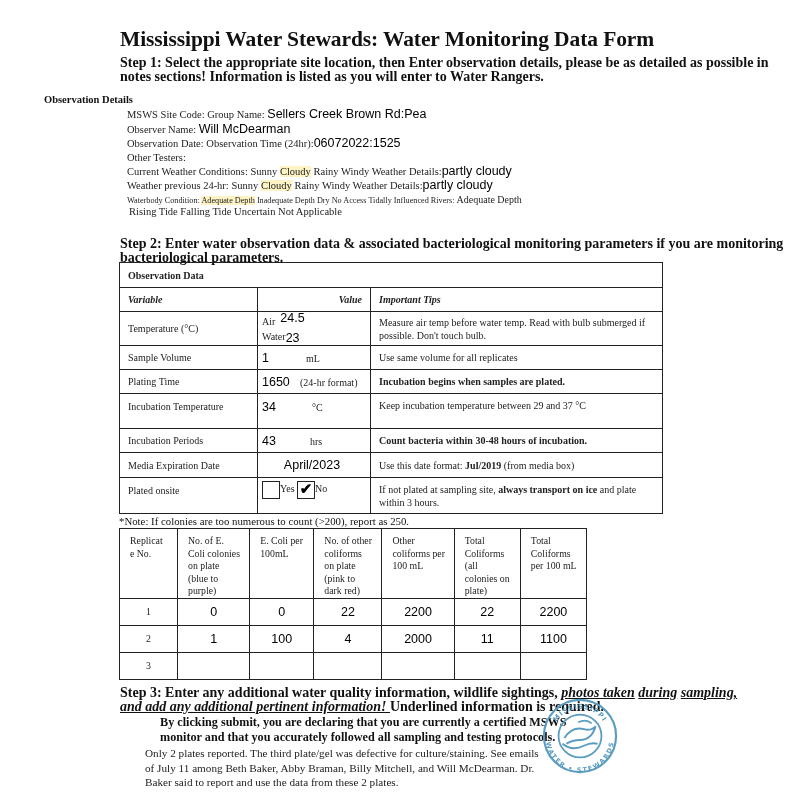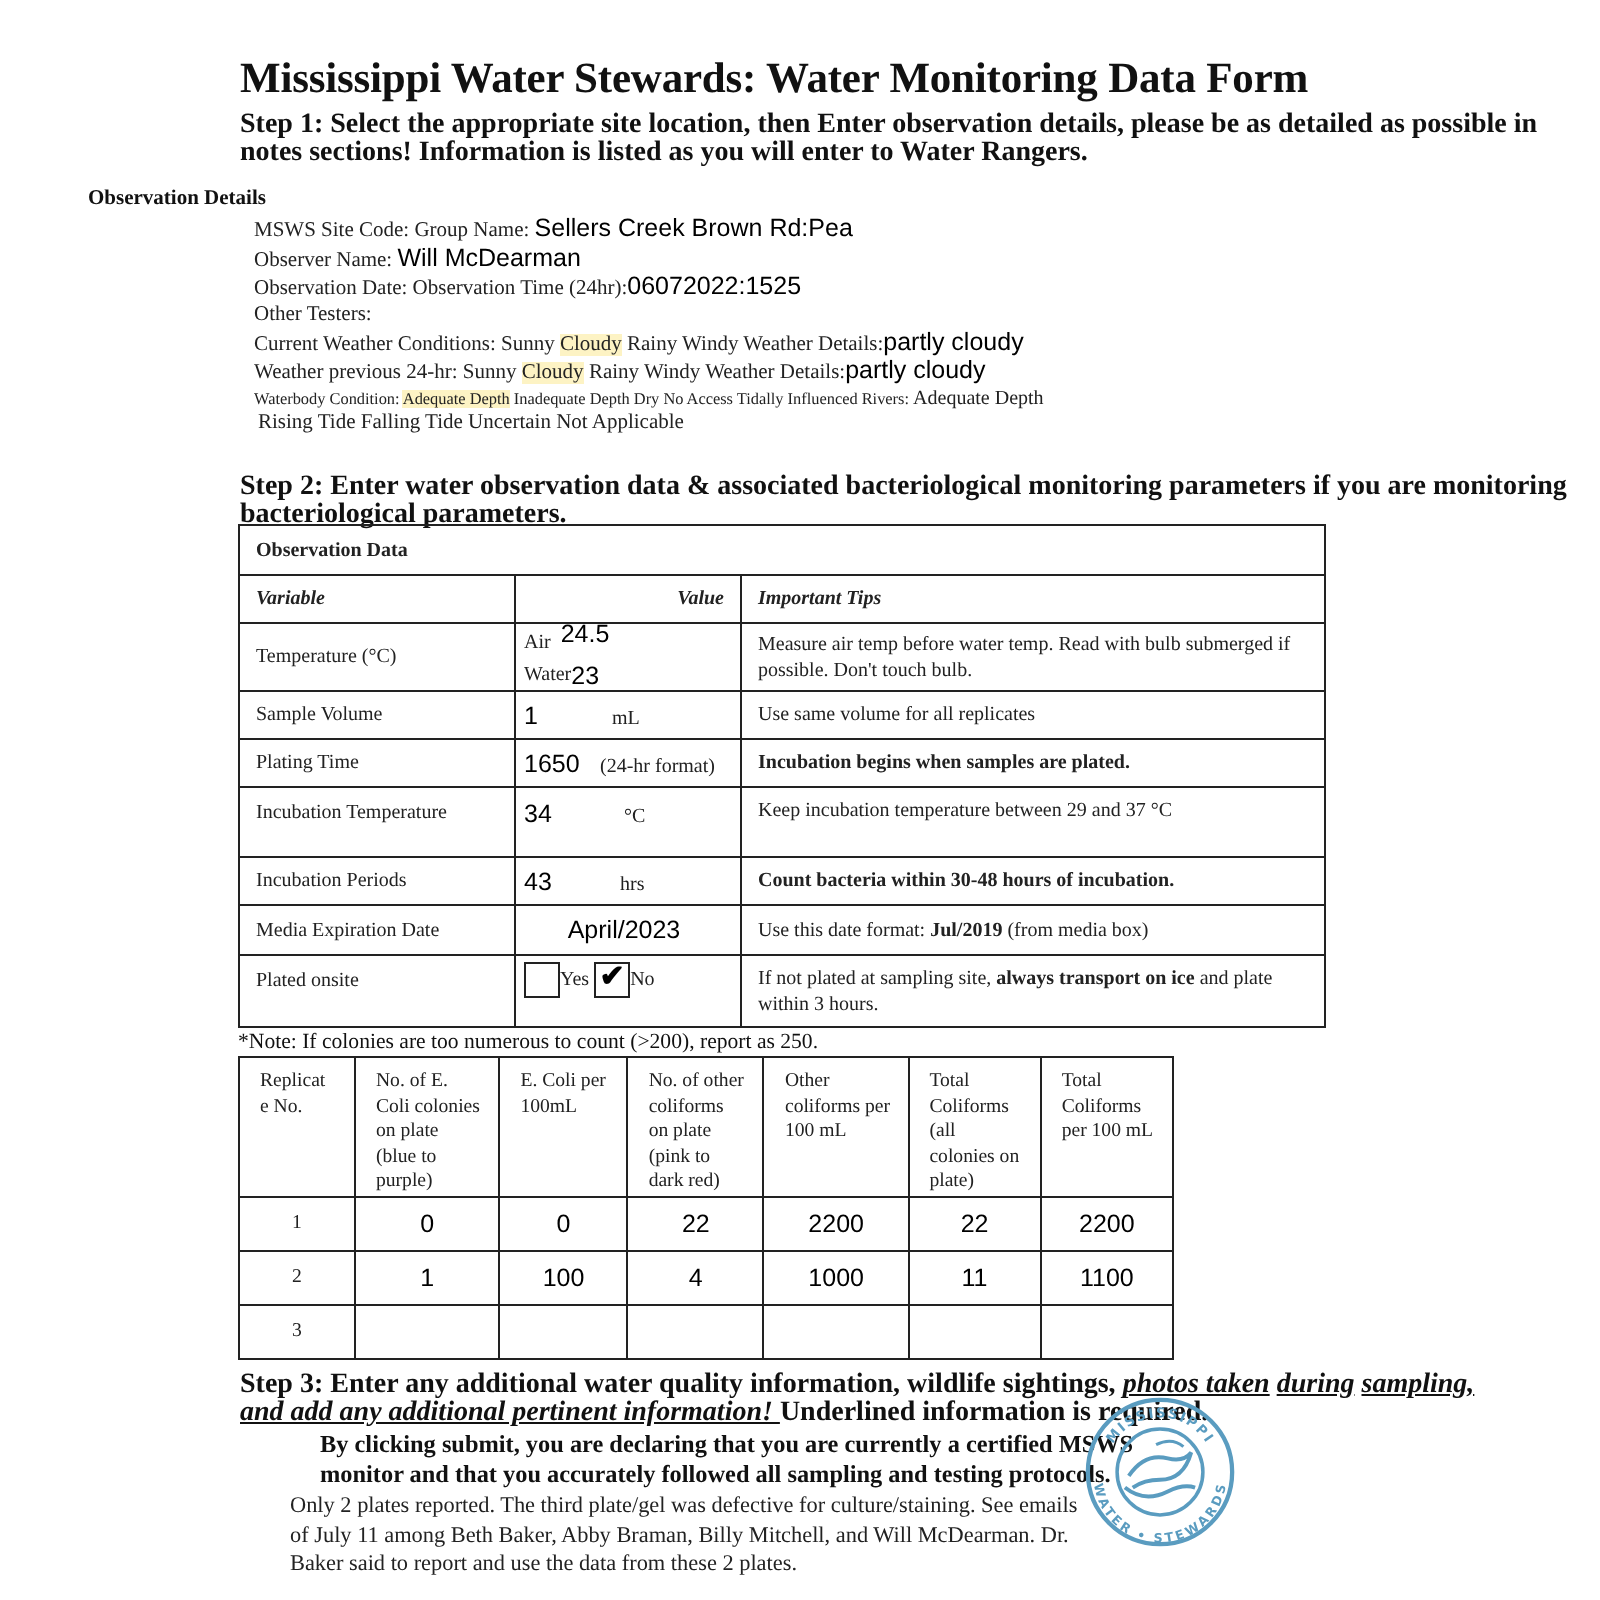--- a/index.html
+++ b/index.html
@@ -175,21 +175,21 @@
     <td class="num">22</td>
     <td class="num">2200</td>
     <td class="num">22</td>
     <td class="num">2200</td>
   </tr>
   <tr class="data" style="height:27px">
     <td>2</td>
     <td class="num">1</td>
     <td class="num">100</td>
     <td class="num">4</td>
-    <td class="num">1000</td>
+    <td class="num">2000</td>
     <td class="num">11</td>
     <td class="num">1100</td>
   </tr>
   <tr class="data" style="height:26px">
     <td>3</td>
     <td class="num"></td>
     <td class="num"></td>
     <td class="num"></td>
     <td class="num"></td>
     <td class="num"></td>

